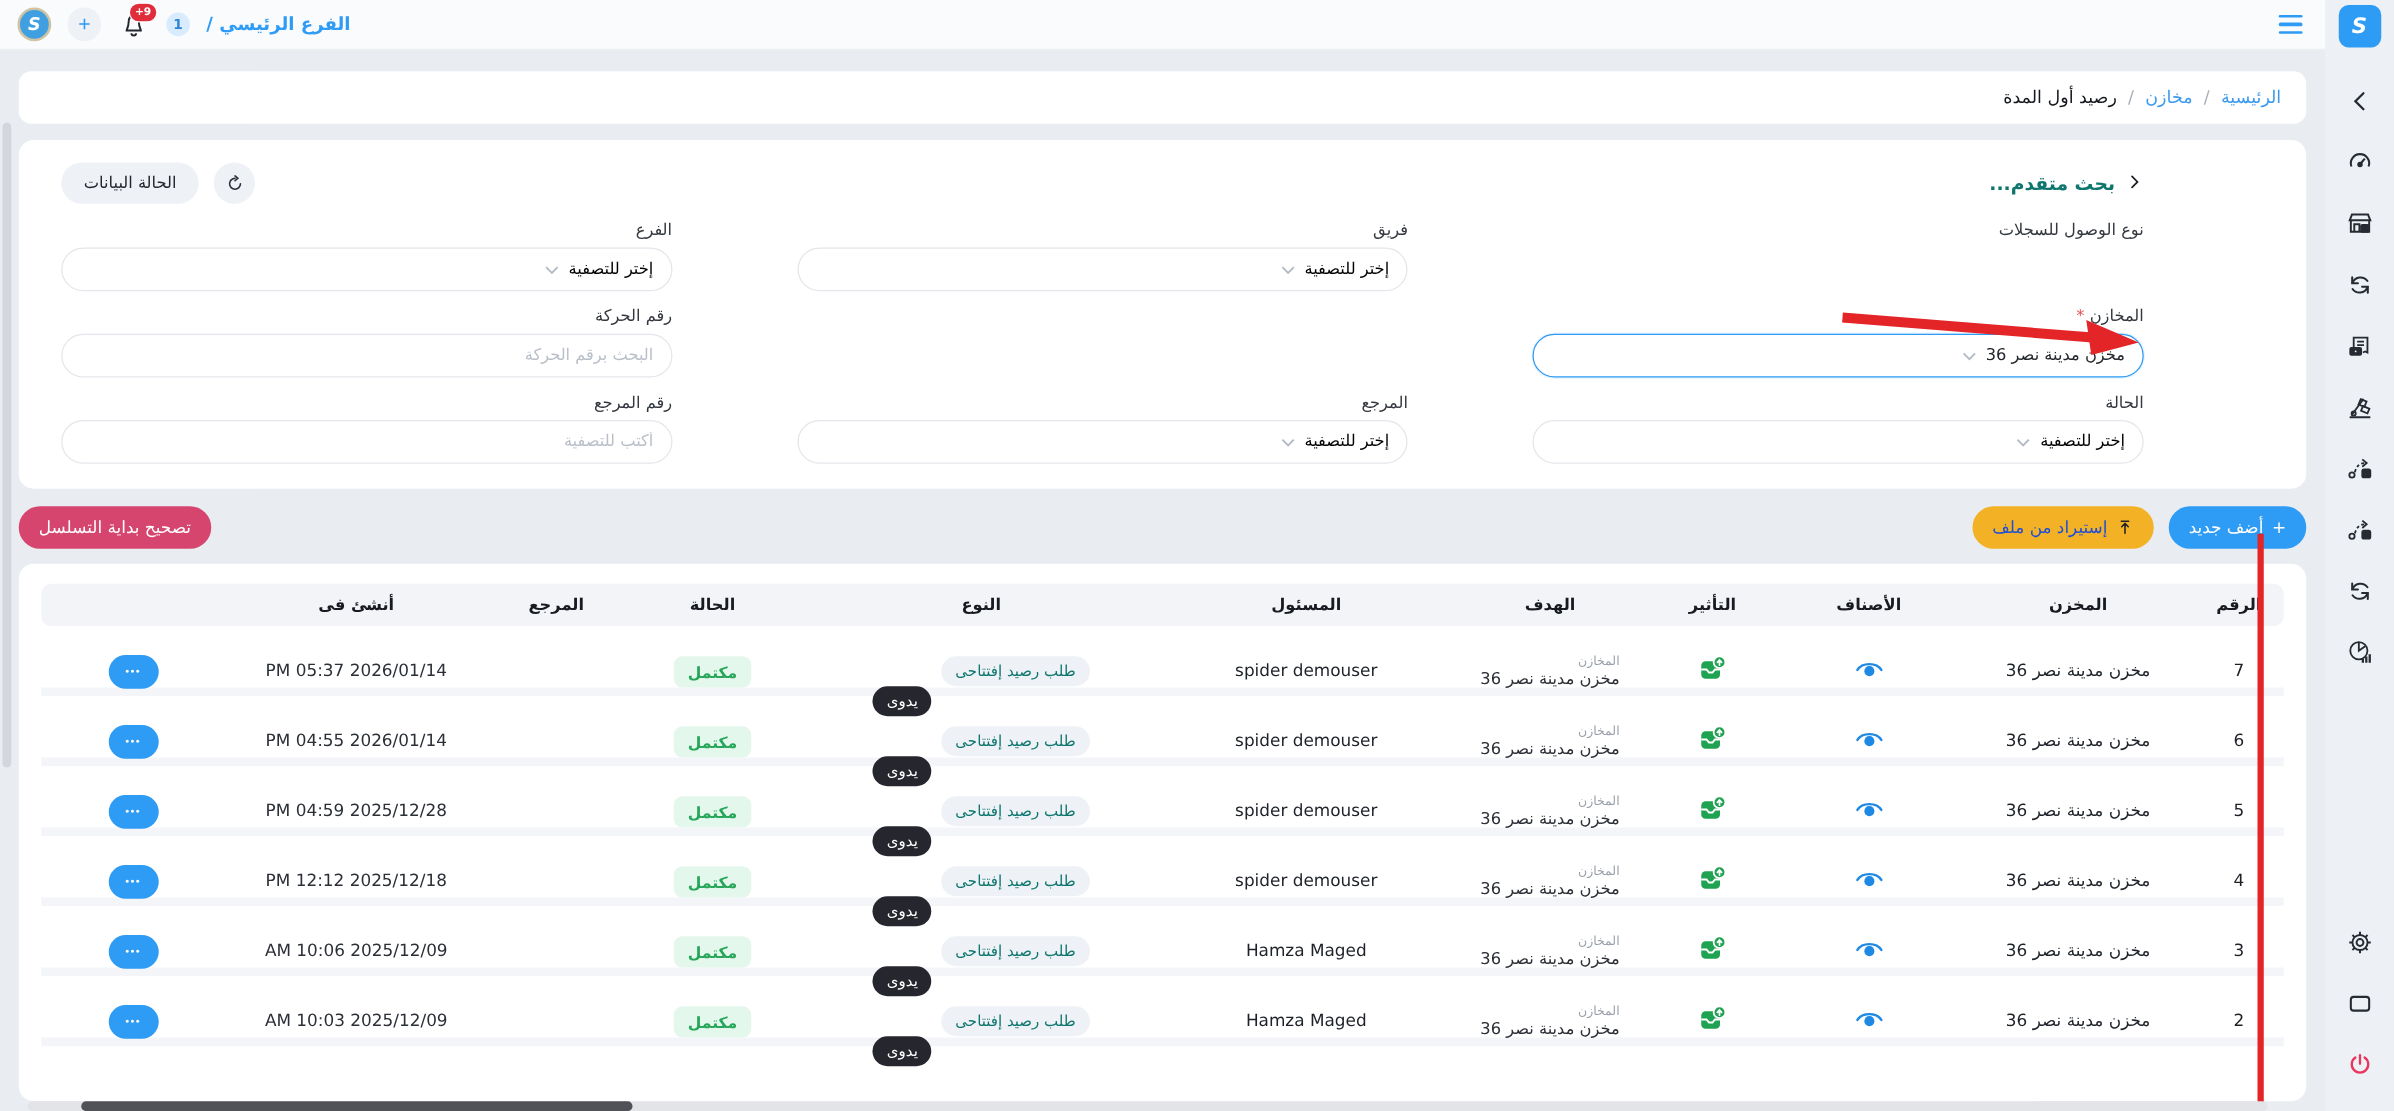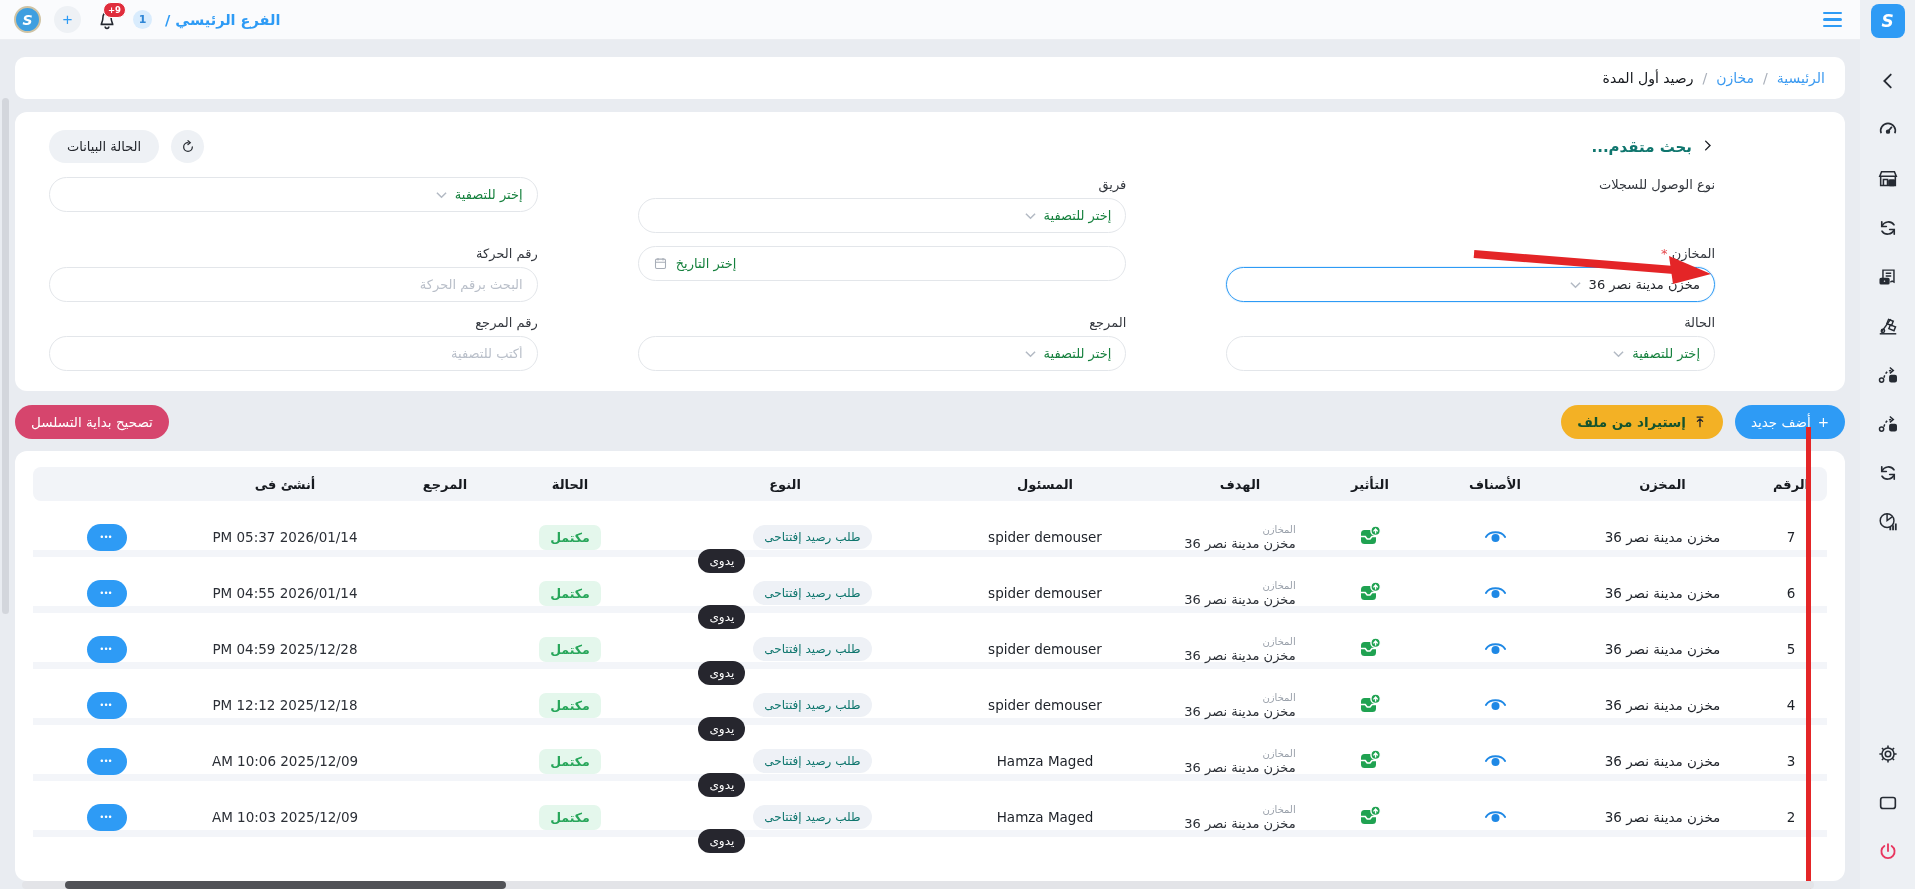--- a/index.html
+++ b/index.html
@@ -42,32 +42,32 @@
   .filter-head{display:flex;align-items:center;justify-content:space-between;margin-bottom:14px;}
   .adv-title{display:flex;gap:8px;font-weight:bold;font-size:15px;color:#0f766e;cursor:pointer;}
   .filter-actions{display:flex;align-items:center;gap:12px;direction:ltr;}
   .ghost-pill{background:#eef1f5;border:none;border-radius:17px;height:33px;padding:0 18px;font-size:13px;color:#23262c;font-family:inherit;cursor:pointer;}
   .ghost-circle{background:#eef1f5;border:none;border-radius:50%;width:33px;height:33px;display:flex;align-items:center;justify-content:center;cursor:pointer;}
   .fields-grid{display:grid;grid-template-columns:repeat(3,1fr);column-gap:100px;row-gap:13px;}
   .field label{display:block;font-size:13px;color:#33373e;margin-bottom:6px;}
   .req-star{color:#e5484d;}
   .control{height:35px;border:1px solid var(--line);border-radius:18px;background:#fff;display:flex;align-items:center;gap:8px;padding:0 14px;font-size:13px;cursor:pointer;}
   .control .value{color:#24272d;}
-  .control .ph{color:#15803d;}
+  .control .ph{color:#000000;}
   .control.focused{border:1.5px solid var(--blue);box-shadow:0 0 0 1px rgba(46,155,245,.12);}
   .control.ltr{direction:ltr;}
   input.control{width:100%;font-family:inherit;cursor:text;}
   input.control::placeholder{color:#b9bfc9;}
   .chev{flex:none;display:flex;}
 
   .btn-row{display:flex;justify-content:space-between;align-items:center;margin-top:14px;}
   .btn{border:none;border-radius:17px;height:34px;padding:0 16px;font-family:inherit;font-size:13.5px;cursor:pointer;display:flex;align-items:center;gap:7px;}
   .btn-rose{background:var(--rose);color:#fff;}
   .btn-blue{background:var(--blue);color:#fff;}
-  .btn-yellow{background:var(--yellow);color:#14532d;font-weight:700;}
+  .btn-yellow{background:var(--yellow);color:#1d4ed8;font-weight:400;}
   .right-btns{display:flex;gap:12px;}
 
   
   .table-card{background:var(--card);border-radius:12px;margin-top:12px;padding:16px 18px 0;height:430px;overflow:hidden;}
   .trow{display:grid;grid-template-columns:72px 185px 150px 100px 160px 230px 290px 140px 110px 210px 1fr;align-items:center;direction:rtl;}
   .thead{background:var(--head-bg);border-radius:8px;height:34px;font-weight:bold;font-size:13px;color:#171a20;}
   .thead .cell{text-align:center;}
   .data-row{height:56px;background:#fff;border-bottom:7px solid #f3f5f9;font-size:13.5px;}
   .cell{text-align:center;}
   .c-target .tgt{display:inline-block;text-align:right;}
@@ -251,20 +251,21 @@
         <div class="control">
           <span class="ph">إختر للتصفية</span>
           <span class="chev">
               <svg width="11" height="8" viewBox="0 0 12 8">
                 <path d="M1 1.5 L6 6.5 L11 1.5" stroke="#b3bac4" stroke-width="1.6" fill="none"></path>
               </svg>
             </span>
         </div>
       </div>
       <div class="field">
+        <label>الفرع</label>
         <div class="control">
           <span class="ph">إختر للتصفية</span>
           <span class="chev">
               <svg width="11" height="8" viewBox="0 0 12 8">
                 <path d="M1 1.5 L6 6.5 L11 1.5" stroke="#b3bac4" stroke-width="1.6" fill="none"></path>
               </svg>
             </span>
         </div>
       </div>
 
@@ -273,29 +274,20 @@
         <div class="control focused">
           <span class="value">مخزن مدينة نصر 36</span>
           <span class="chev">
               <svg width="11" height="8" viewBox="0 0 12 8">
                 <path d="M1 1.5 L6 6.5 L11 1.5" stroke="#b3bac4" stroke-width="1.6" fill="none"></path>
               </svg>
             </span>
         </div>
       </div>
       <div class="field">
-        <div class="control ltr">
-          <span class="chev">
-              <svg width="15" height="15" viewBox="0 0 24 24" fill="none" stroke="#a7adb7" stroke-width="1.7">
-                <rect x="4" y="5" width="16" height="15" rx="2"></rect>
-                <path d="M8 3 V7 M16 3 V7 M4 10 H20"></path>
-              </svg>
-            </span>
-          <span class="ph">إختر التاريخ</span>
-        </div>
       </div>
       <div class="field">
         <label>رقم الحركة</label>
         <input class="control" type="text" placeholder="البحث برقم الحركة" style="">
       </div>
 
       <div class="field">
         <label>الحالة</label>
         <div class="control">
           <span class="ph">إختر للتصفية</span>

